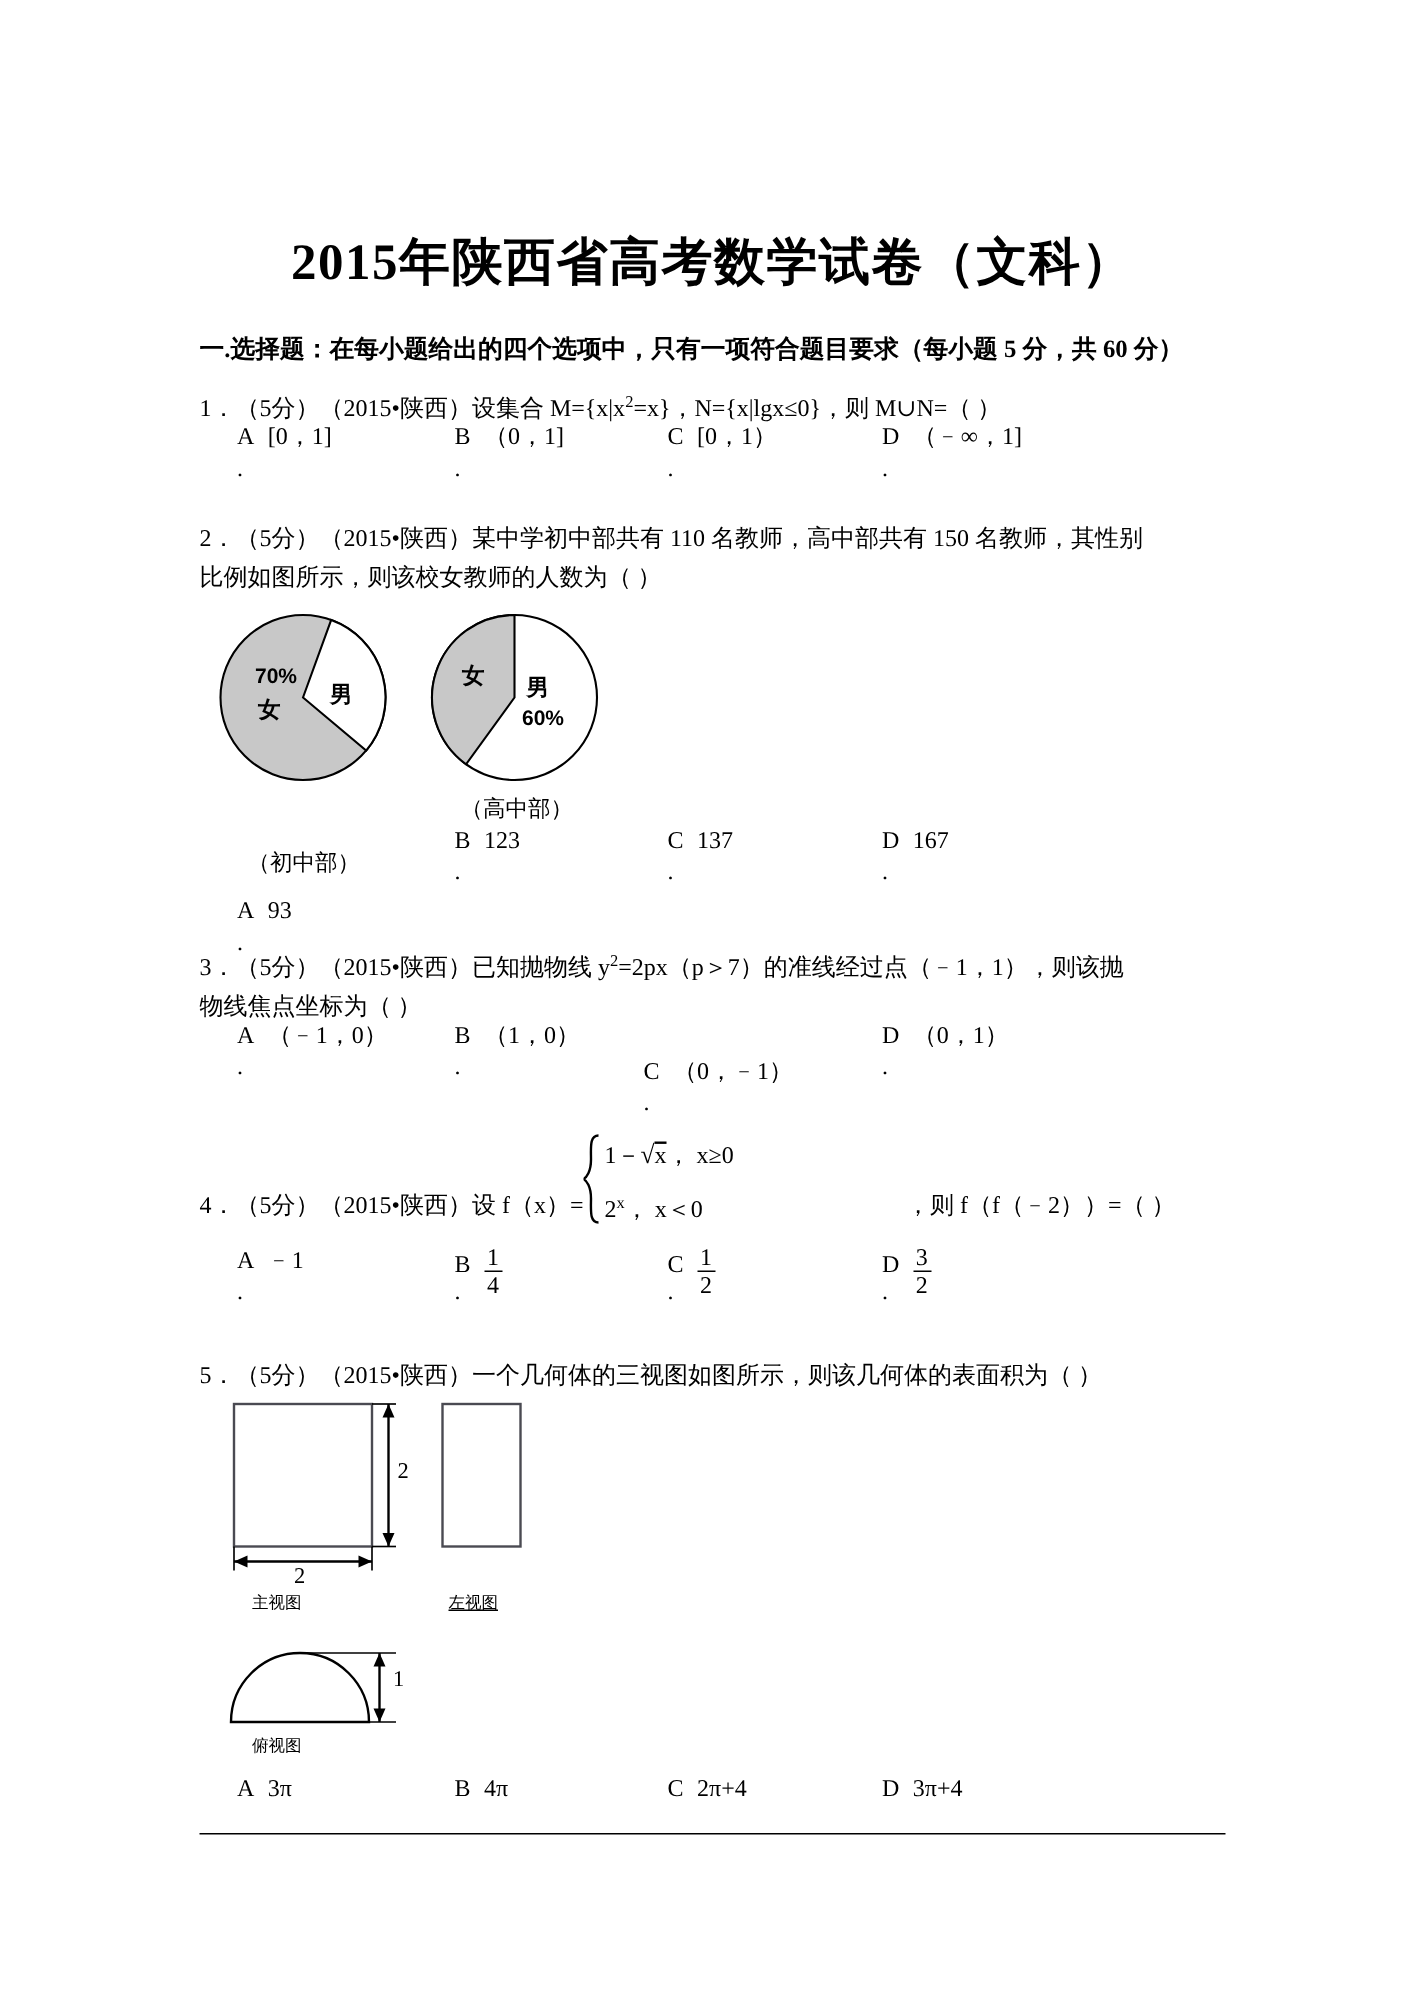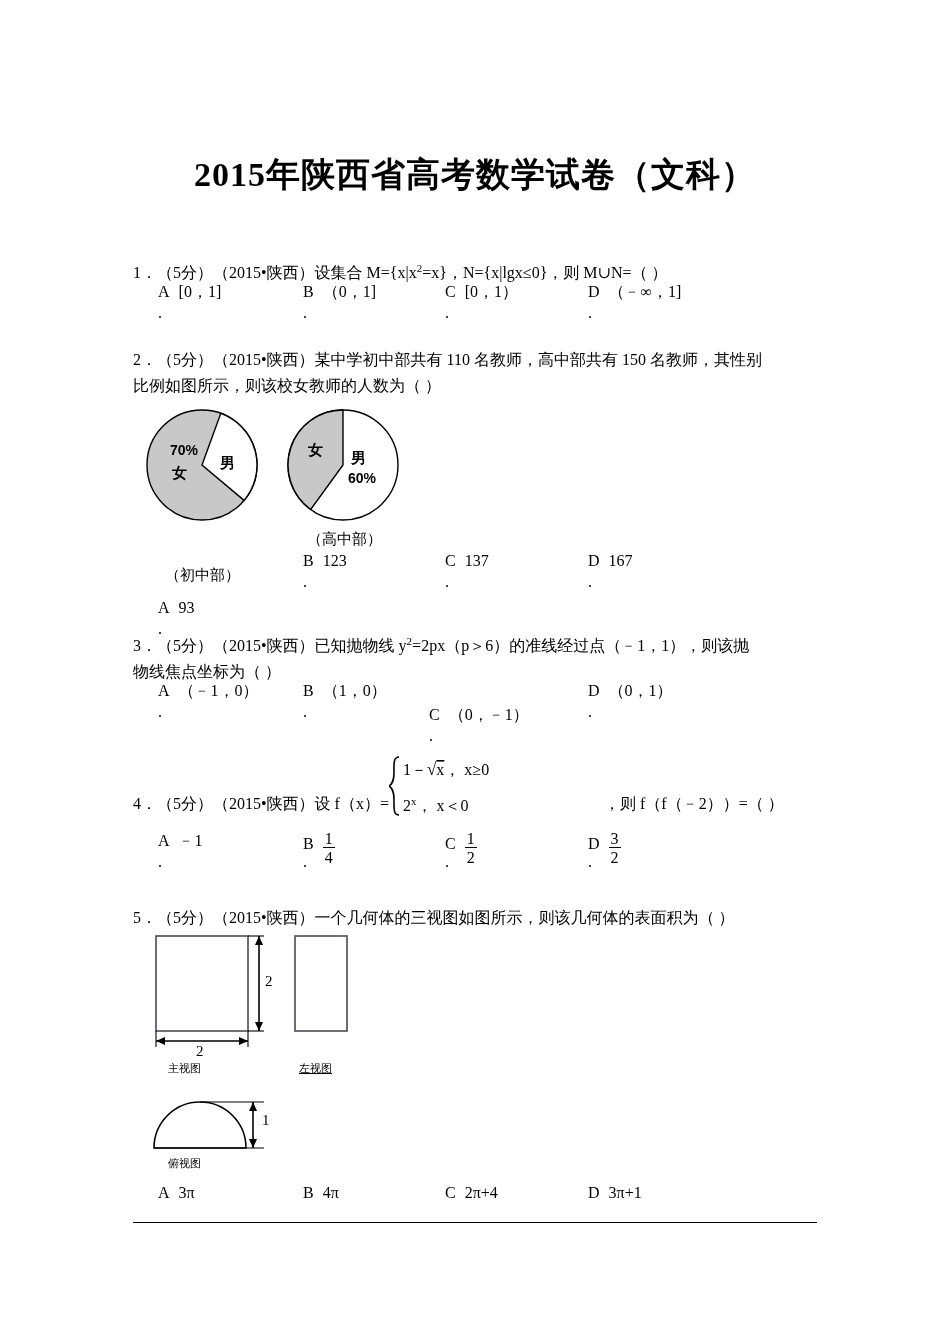--- a/index.html
+++ b/index.html
@@ -160,20 +160,21 @@
   }
   .footer-text b { font-weight: bold; }
 </style>
 </head>
 <body>
 
 <div class="page">
 
   <div class="doc-title">2015年陕西省高考数学试卷（文科）</div>
 
+  <div class="section-head">一.选择题：在每小题给出的四个选项中，只有一项符合题目要求（每小题 5 分，共 60 分）</div>
 
   <div class="q-stem" style="left:133px; top:255px;">
     <span>1．</span><span>（5分）</span><span>（2015•陕西）</span><span>设集合 M={x|x</span><sup class="exp">2</sup><span>=x}，N={x|lgx≤0}，则 M∪N=（      ）</span>
   </div>
   <div class="opt-row" style="left:133px; top:281px;">
     <div class="opt" style="left:25px;">
       <span class="lbl">A</span><span class="val">[0，1]</span>
       <span class="dot">.</span>
     </div>
     <div class="opt" style="left:170px;">
@@ -235,21 +236,21 @@
       <span class="lbl">C</span><span class="val">137</span>
       <span class="dot">.</span>
     </div>
     <div class="opt" style="left:455px;">
       <span class="lbl">D</span><span class="val">167</span>
       <span class="dot">.</span>
     </div>
   </div>
 
   <div class="q-stem" style="left:133px; top:628px;">
-    <span>3．</span><span>（5分）</span><span>（2015•陕西）</span><span>已知抛物线 y</span><sup class="exp">2</sup><span>=2px（p＞6）的准线经过点（﹣1，1），则该抛</span>
+    <span>3．</span><span>（5分）</span><span>（2015•陕西）</span><span>已知抛物线 y</span><sup class="exp">2</sup><span>=2px（p＞7）的准线经过点（﹣1，1），则该抛</span>
     <span class="indent2">物线焦点坐标为（      ）</span>
   </div>
   <div class="opt-row" style="left:133px; top:680px;">
     <div class="opt" style="left:25px;">
       <span class="lbl">A</span><span class="val">（﹣1，0）</span>
       <span class="dot">.</span>
     </div>
     <div class="opt" style="left:170px;">
       <span class="lbl">B</span><span class="val">（1，0）</span>
       <span class="dot">.</span>
@@ -343,20 +344,20 @@
     </div>
     <div class="opt" style="left:170px;">
       <span class="lbl">B</span><span class="val">4π</span>
       <span class="dot"></span>
     </div>
     <div class="opt" style="left:312px;">
       <span class="lbl">C</span><span class="val">2π+4</span>
       <span class="dot"></span>
     </div>
     <div class="opt" style="left:455px;">
-      <span class="lbl">D</span><span class="val">3π+1</span>
+      <span class="lbl">D</span><span class="val">3π+4</span>
       <span class="dot"></span>
     </div>
   </div>
 
   <div class="footer-rule"></div>
 
 </div>
 
 </body></html>

